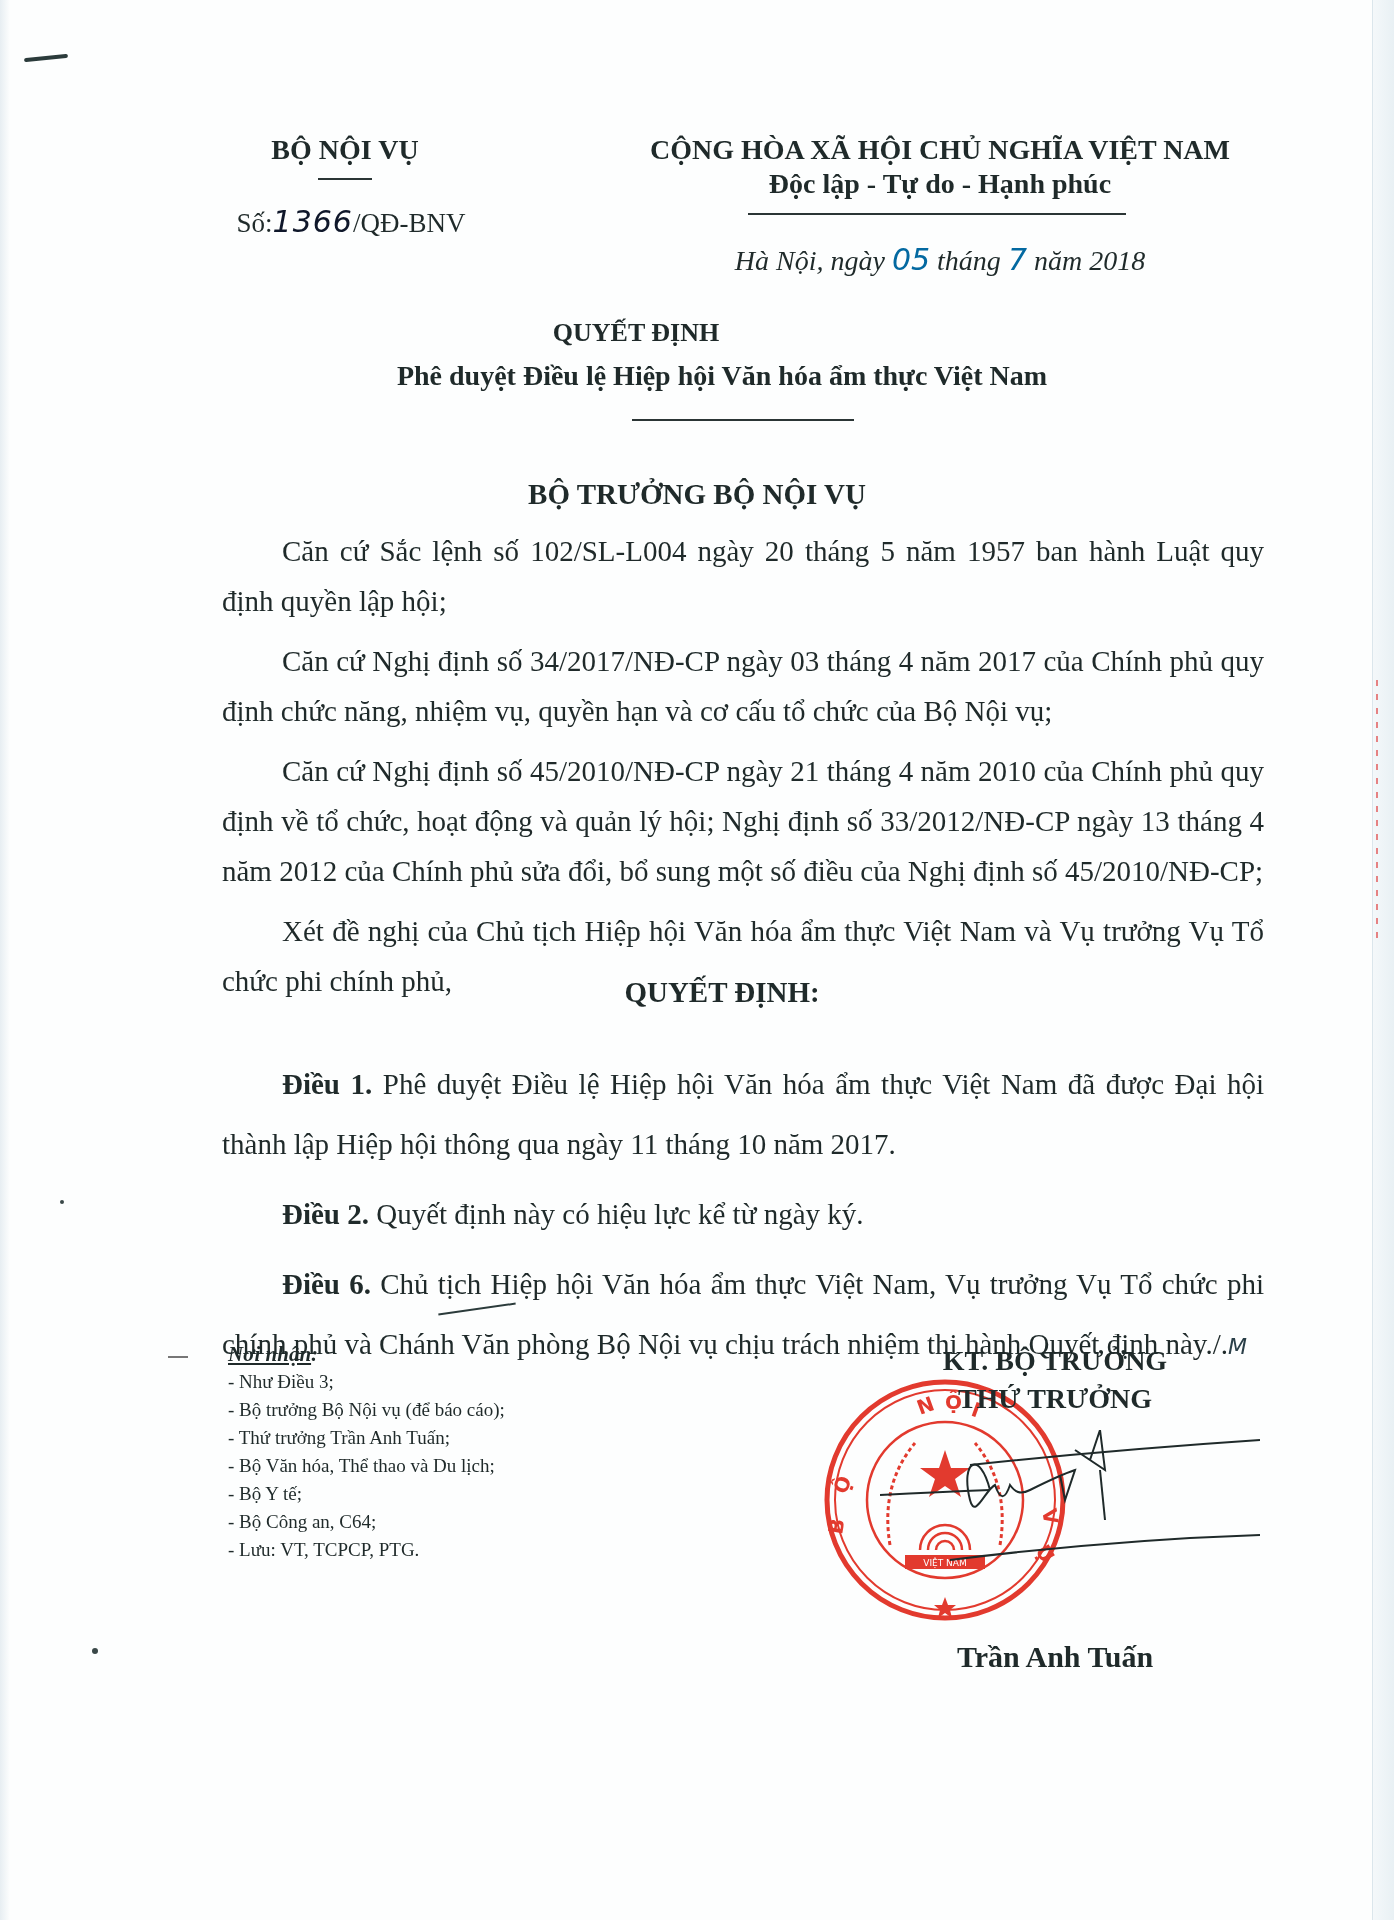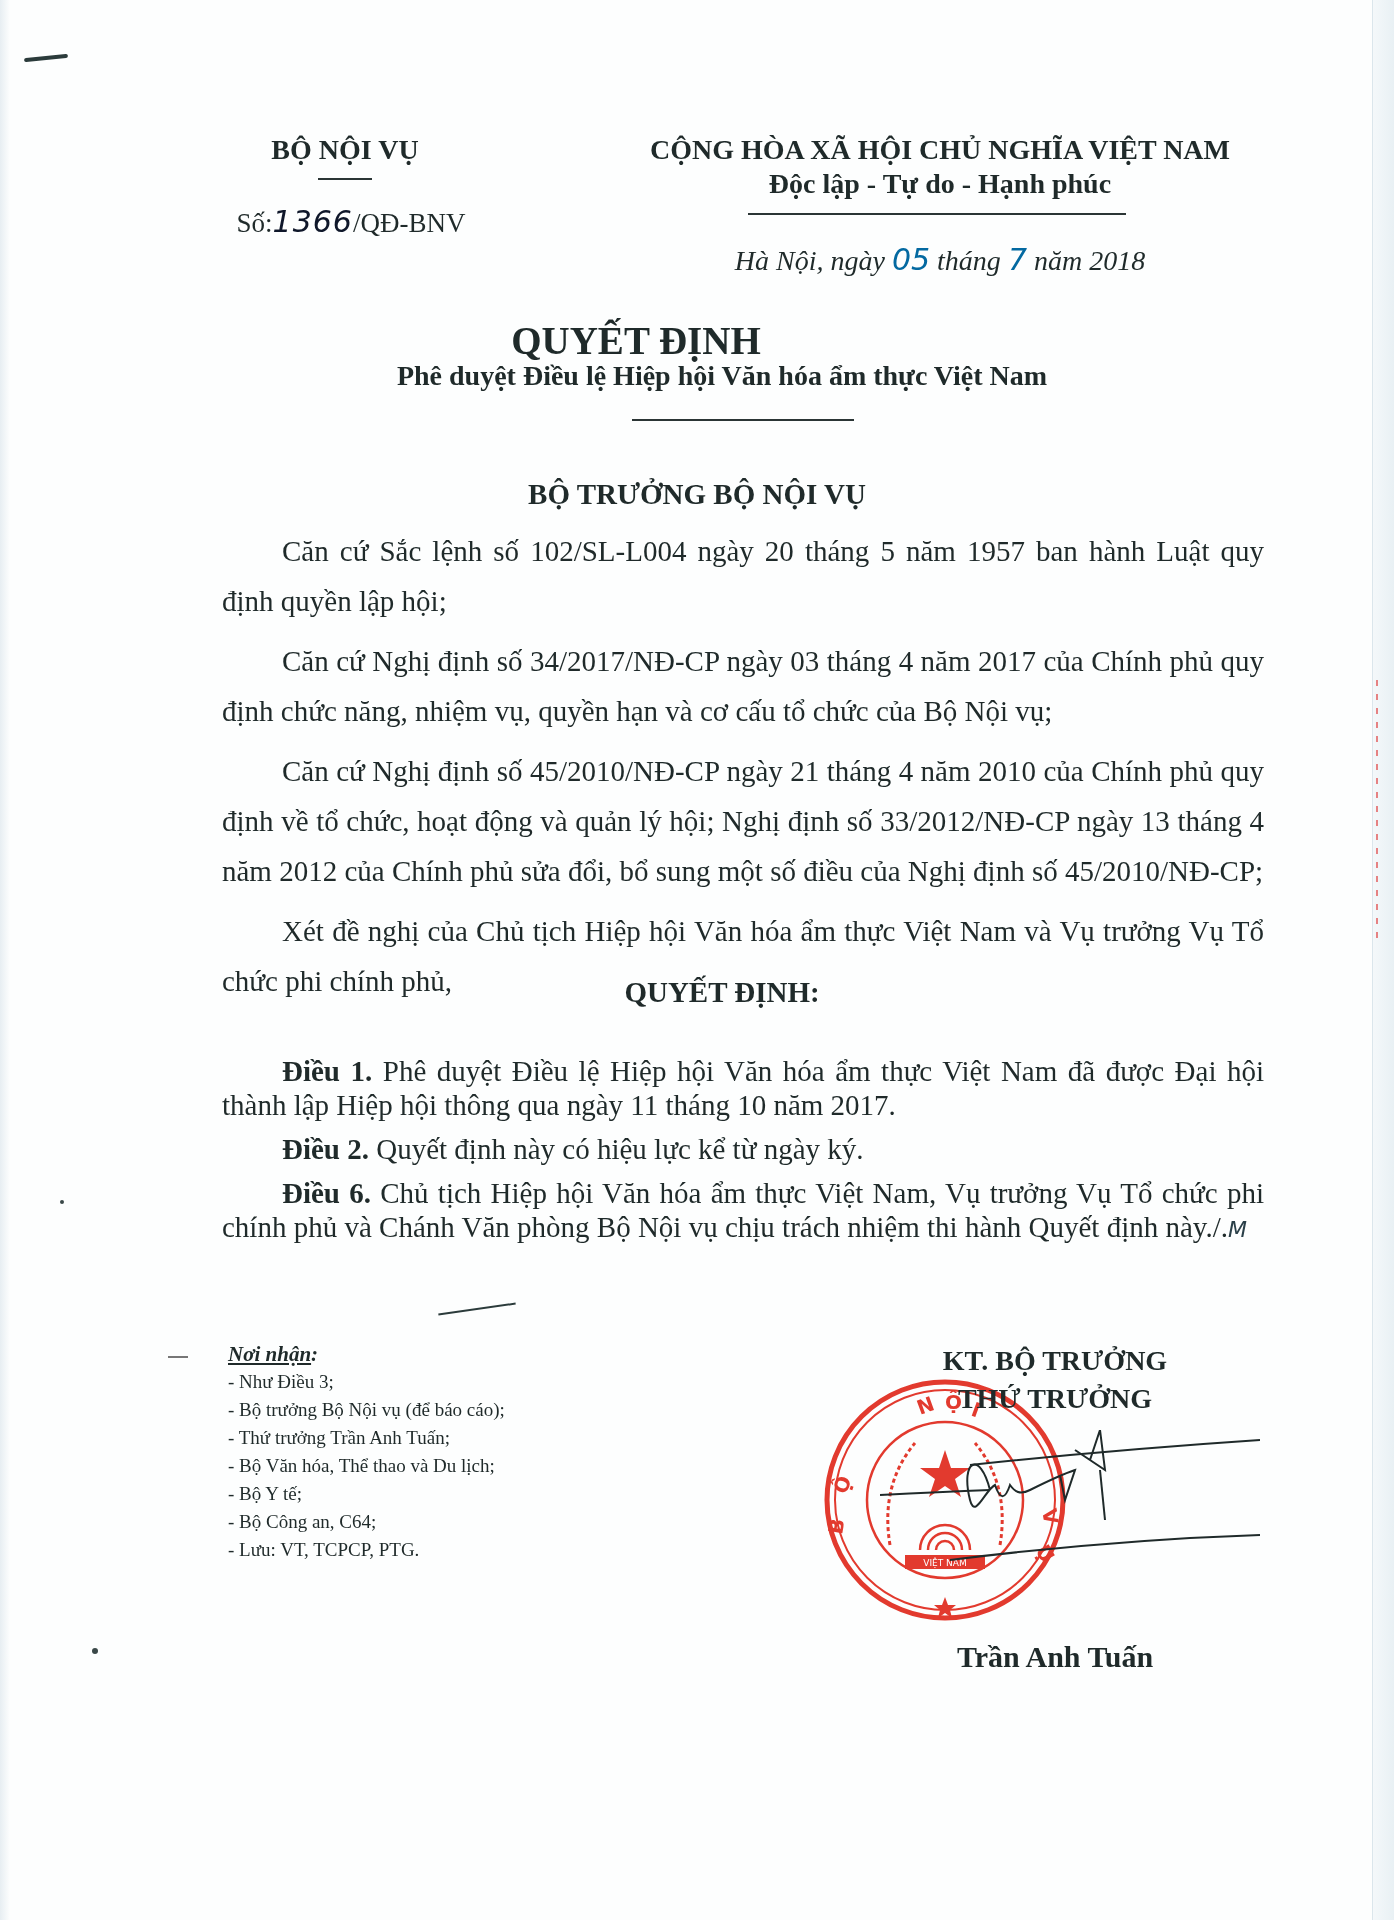--- a/index.html
+++ b/index.html
@@ -20,29 +20,29 @@
   .org-rule { left: 318px; top: 178px; width: 54px; height: 2px; background: #2b3535; }
   .docno { left: 226px; top: 204px; width: 250px; text-align: center; font-size: 27px; }
   .docno .hand { font-family: "DejaVu Sans", sans-serif; font-style: italic; font-size: 30px; color: #0f172a; letter-spacing: 1px; }
 
   .nation { left: 600px; top: 134px; width: 680px; text-align: center; font-weight: bold; font-size: 28px; }
   .motto { left: 600px; top: 168px; width: 680px; text-align: center; font-weight: bold; font-size: 28px; }
   .motto-rule { left: 748px; top: 213px; width: 378px; height: 2px; background: #2b3535; }
   .dateline { left: 600px; top: 242px; width: 680px; text-align: center; font-style: italic; font-size: 28px; }
   .dateline .hand { font-family: "DejaVu Sans", sans-serif; font-style: italic; color: #0369a1; font-size: 30px; }
 
-  .title { left: 0; top: 318px; width: 1222px; text-align: center; font-weight: bold; font-size: 39px; padding-left: 50px; box-sizing: border-box; }
+  .title { left: 0; top: 318px; width: 1222px; text-align: center; font-weight: bold; font-size: 26px; padding-left: 50px; box-sizing: border-box; }
   .subtitle { left: 0; top: 360px; width: 1394px; text-align: center; font-weight: bold; font-size: 28px; padding-left: 50px; box-sizing: border-box; }
   .title-rule { left: 632px; top: 419px; width: 222px; height: 2px; background: #2b3535; }
   .authority { left: 0; top: 478px; width: 1394px; text-align: center; font-weight: bold; font-size: 29px; box-sizing: border-box; }
 
   .body { left: 222px; top: 526px; width: 1042px; font-size: 29px; line-height: 50px; text-align: justify; }
   .body p { margin: 0 0 10px 0; text-indent: 60px; }
   .decision { left: 0; top: 976px; width: 1394px; text-align: center; font-weight: bold; font-size: 29px; padding-left: 50px; box-sizing: border-box; }
-  .articles { left: 222px; top: 1054px; width: 1042px; font-size: 29px; line-height: 34px; text-align: justify; }
+  .articles { left: 222px; top: 1054px; width: 1042px; font-size: 29px; line-height: 60px; text-align: justify; }
   .articles p { margin: 0 0 10px 0; text-indent: 60px; }
   .articles b { font-weight: bold; }
   .initial { font-family: "DejaVu Sans", sans-serif; font-style: italic; font-size: 22px; color: #2a3f48; }
   .initial-stroke { left: 438px; top: 1308px; width: 78px; height: 2px; background: #2b3b3b; transform: rotate(-8deg); }
 
   .recipients { left: 228px; top: 1340px; width: 520px; font-family: "Liberation Serif", serif; font-size: 19px; line-height: 28px; }
   .recipients .head { font-weight: bold; font-style: italic; font-size: 21px; }
   .recipients .head span { text-decoration: underline; }
   .side-tick { left: 168px; top: 1356px; width: 20px; height: 2px; background: #777; }
 

